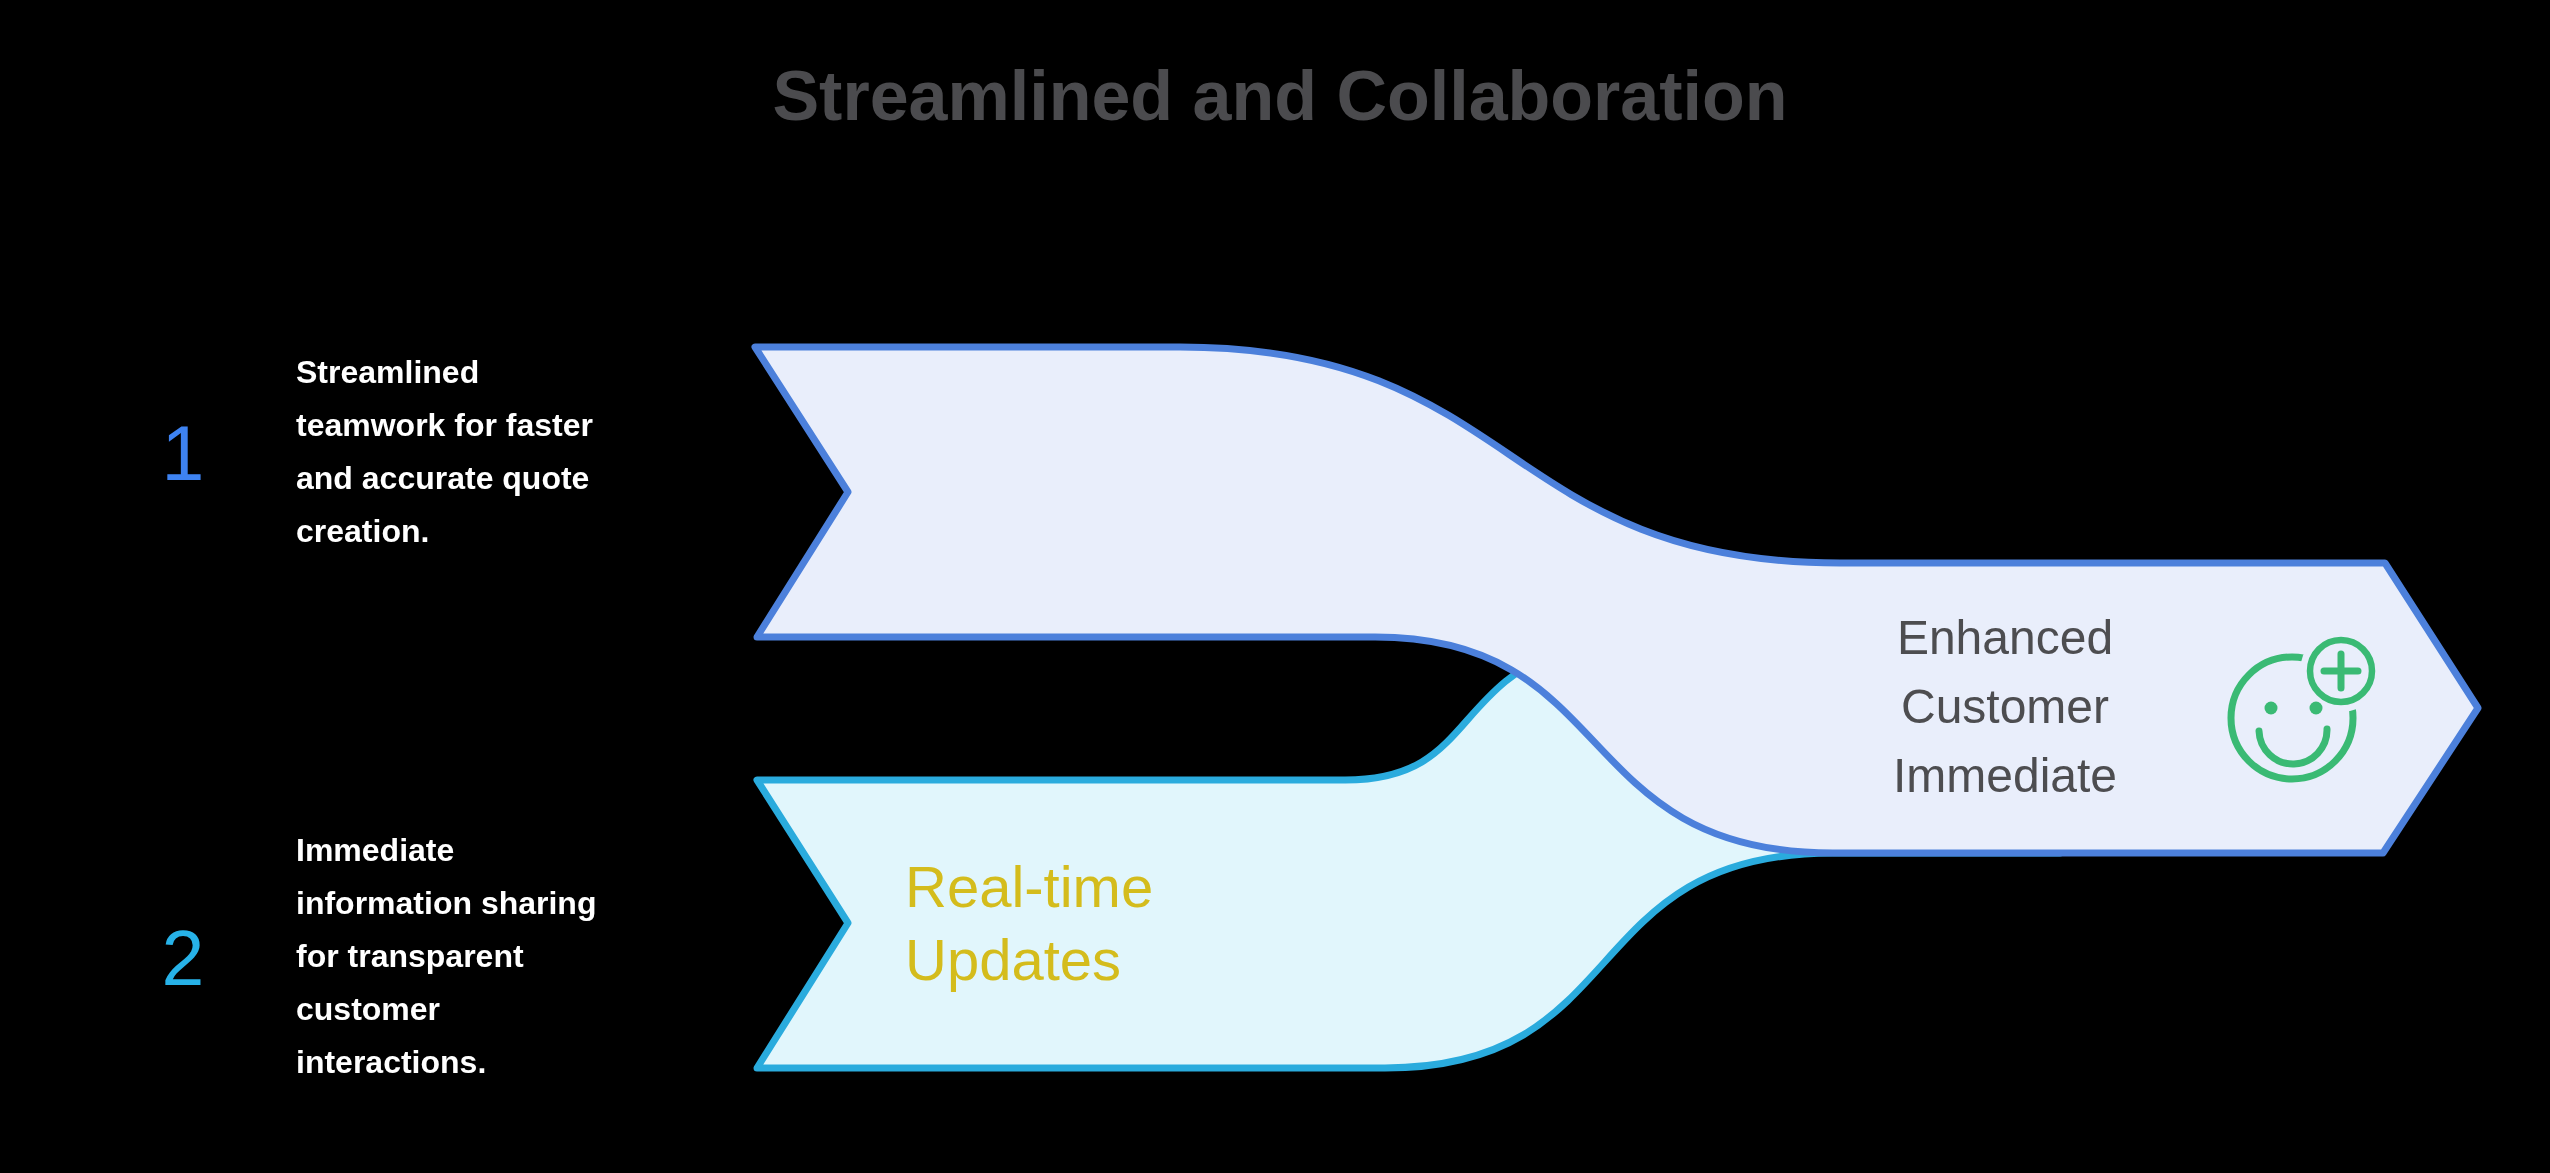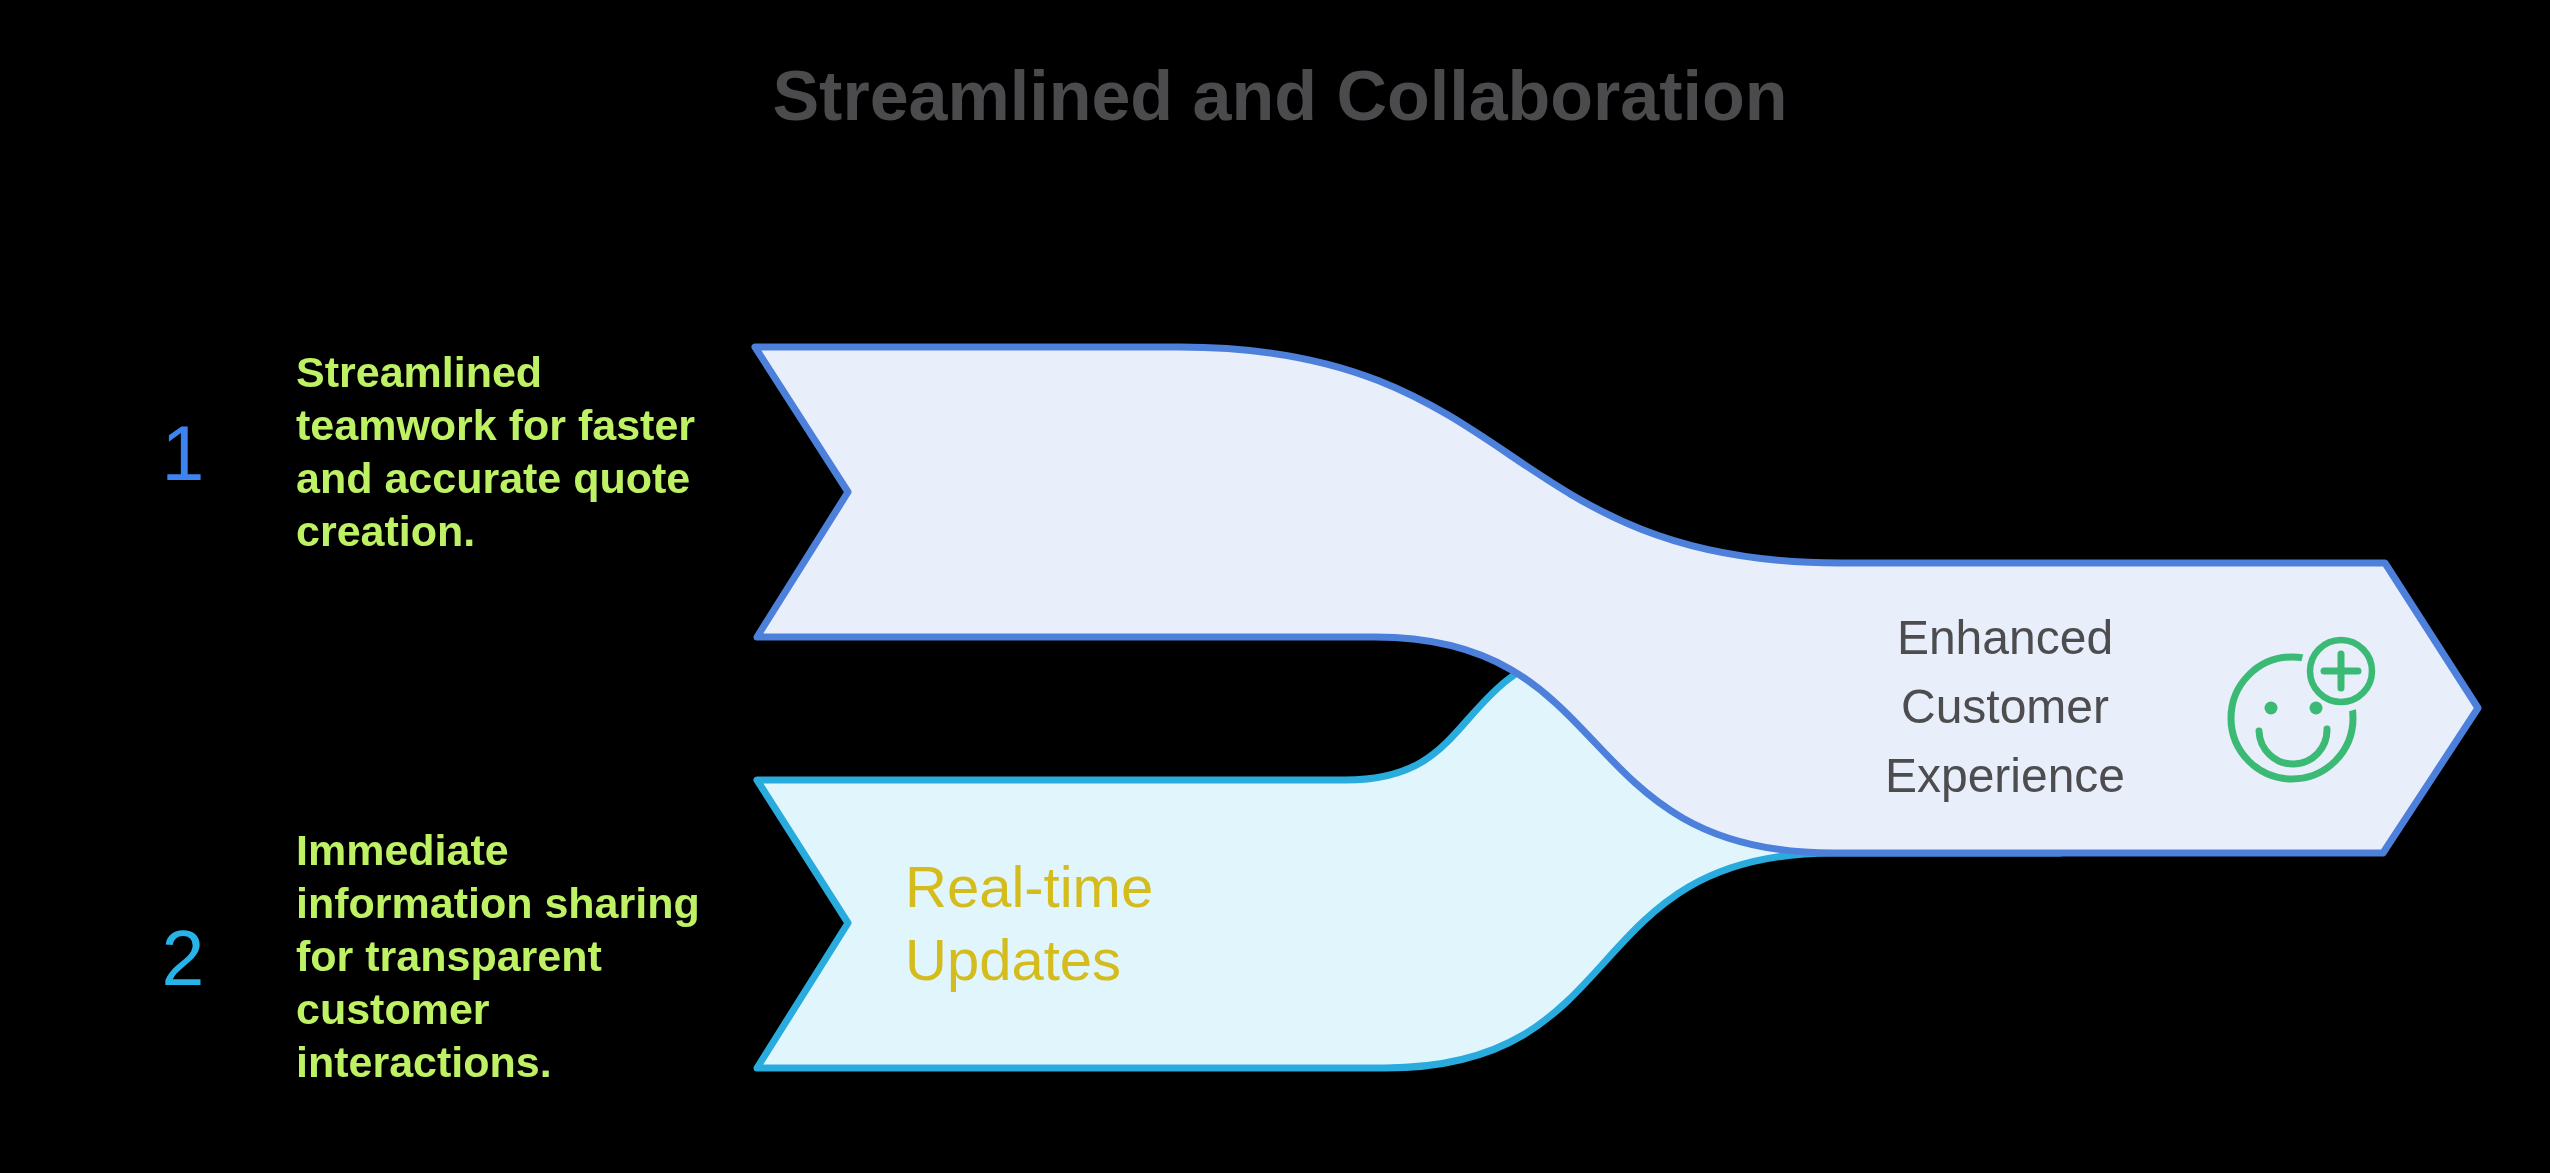--- a/index.html
+++ b/index.html
@@ -19,21 +19,21 @@
     letter-spacing:0px;
   }
   .step-number{
     width:70px;text-align:center;
     font-size:77px;font-weight:400;line-height:1;
   }
   .num1{left:148px;top:415px;color:#3e83f2;}
   .num2{left:148px;top:920px;color:#27b2e8;}
   .step-desc{
     left:296px;width:430px;
-    font-size:43px;font-weight:700;line-height:53px;color:#bef264;
+    font-size:32px;font-weight:700;line-height:53px;color:#ffffff;
   }
   .desc1{top:346px;}
   .desc2{top:824px;}
   .band-label{
     font-size:58px;font-weight:400;line-height:73px;
   }
   .label1{left:905px;top:418px;color:#4c82e0;}
   .label2{left:905px;top:850px;color:#d4bc1c;}
   .result-label{
     left:1855px;top:603px;width:300px;
@@ -84,15 +84,15 @@
   <div class="txt step-desc desc2">Immediate
 information sharing
 for transparent
 customer
 interactions.</div>
   <div class="txt band-label label2">Real-time
 Updates</div>
 
   <div class="txt result-label">Enhanced
 Customer
-Experience</div>
+Immediate</div>
 
 </div>
 
 </body></html>

